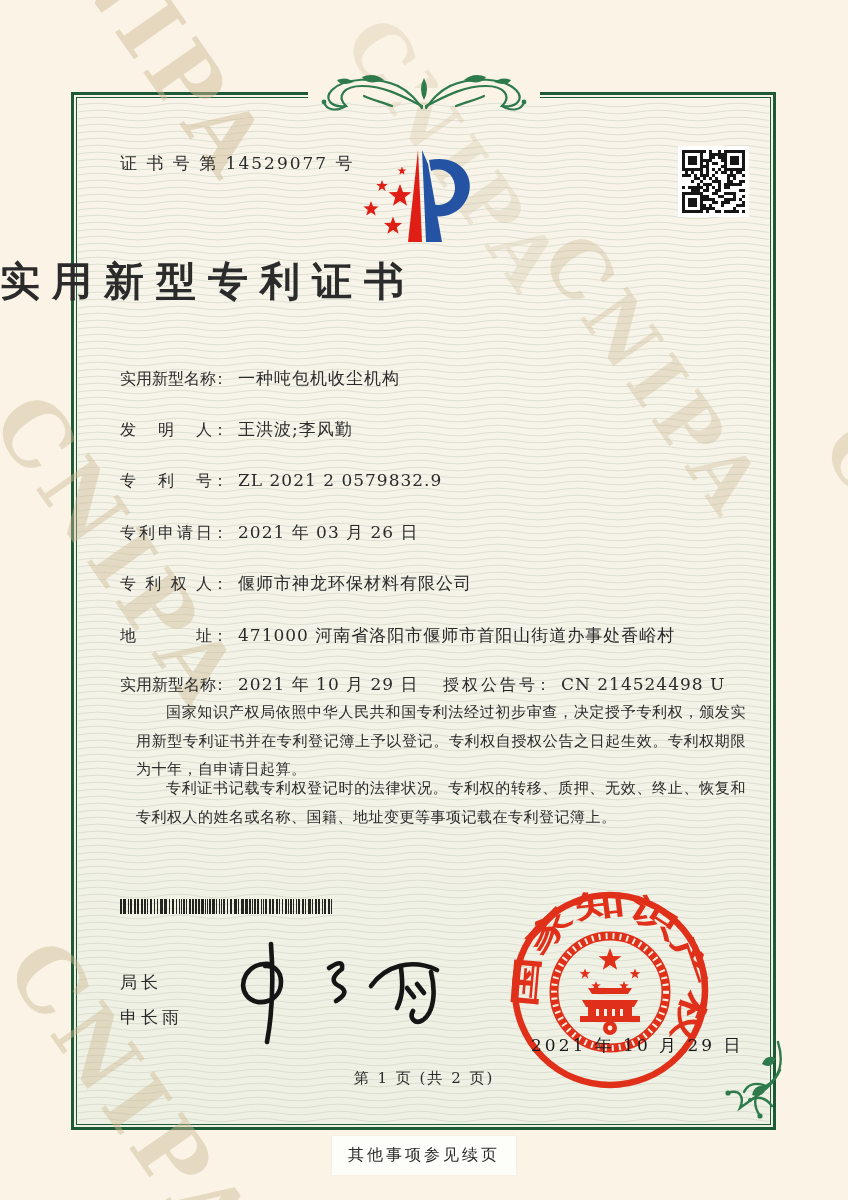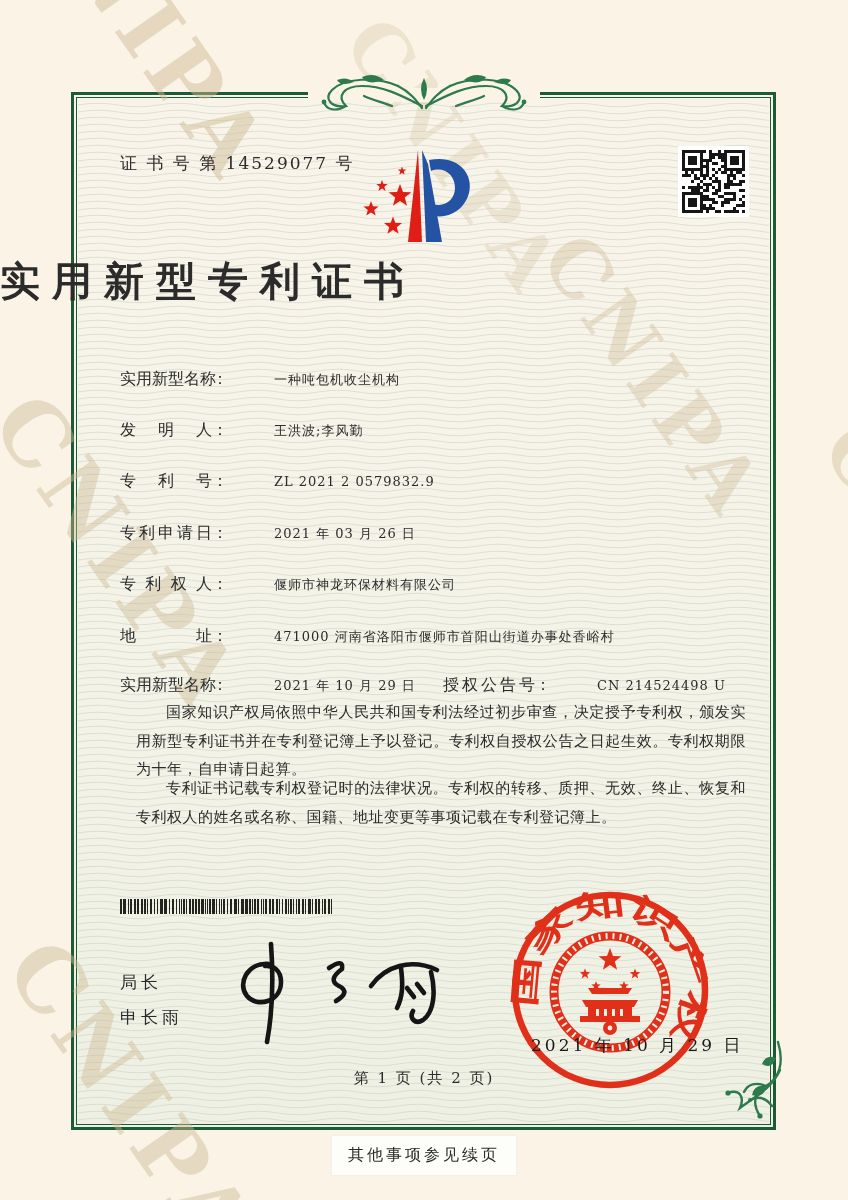--- a/index.html
+++ b/index.html
@@ -25,21 +25,21 @@
   }
   .frame-inner{position:absolute;inset:2px;border:1px solid #1d5b37;}
   #waves-svg{position:absolute;inset:4px;width:calc(100% - 8px);height:calc(100% - 8px);}
   
   .ct{position:absolute;z-index:3;}
   .cert-no{left:120px;top:152px;font-size:17px;letter-spacing:2px;}
   .doc-title{left:0;right:0;top:254px;text-align:left;font-size:40px;font-weight:bold;letter-spacing:12px;}
   .field-row{left:120px;font-size:17px;white-space:nowrap;}
   .flabel{display:inline-block;width:92px;text-align:justify;text-align-last:justify;font-size:16px;vertical-align:baseline;margin-top:11px;}
   .fcolon{font-size:16px;margin-right:10px;}
-  .fvalue{font-size:13px;letter-spacing:1px;margin-left:36px;}
+  .fvalue{font-size:17px;letter-spacing:1px;}
   .grant-no-group{position:absolute;left:323px;top:0;white-space:nowrap;}
   .paragraph{left:136px;width:610px;font-size:15px;line-height:28.5px;text-align:justify;text-indent:2em;letter-spacing:.5px;}
   .officer{left:120px;font-size:17px;font-family:"DejaVu Sans","Liberation Sans",sans-serif;letter-spacing:4px;}
   .page-footer{left:0;right:0;top:1069px;text-align:center;font-size:15px;letter-spacing:2px;}
   .seal-date{left:531px;top:1034px;z-index:5;font-size:17px;letter-spacing:3px;color:#1a1a1a;white-space:nowrap;}
   .note-box{
     left:50%;top:1136px;transform:translateX(-50%);
     background:#fdfdfa;padding:9px 16px;font-size:16px;letter-spacing:3px;
     box-shadow:0 0 2px rgba(0,0,0,.06);
     font-family:Liberation Serif, serif;

